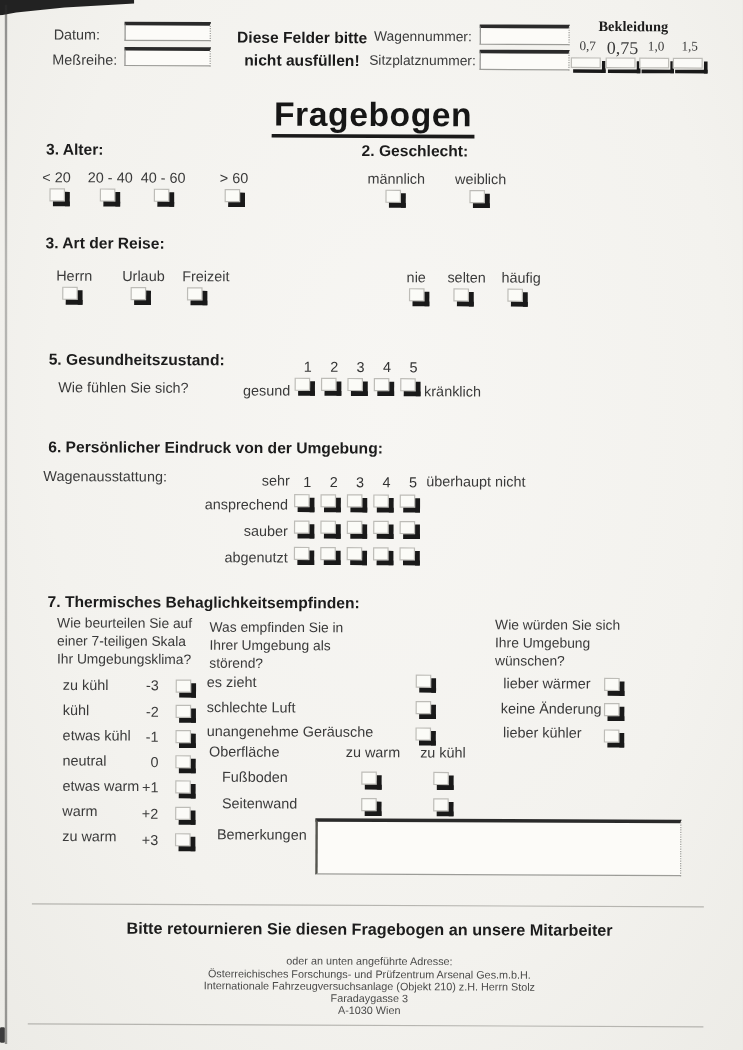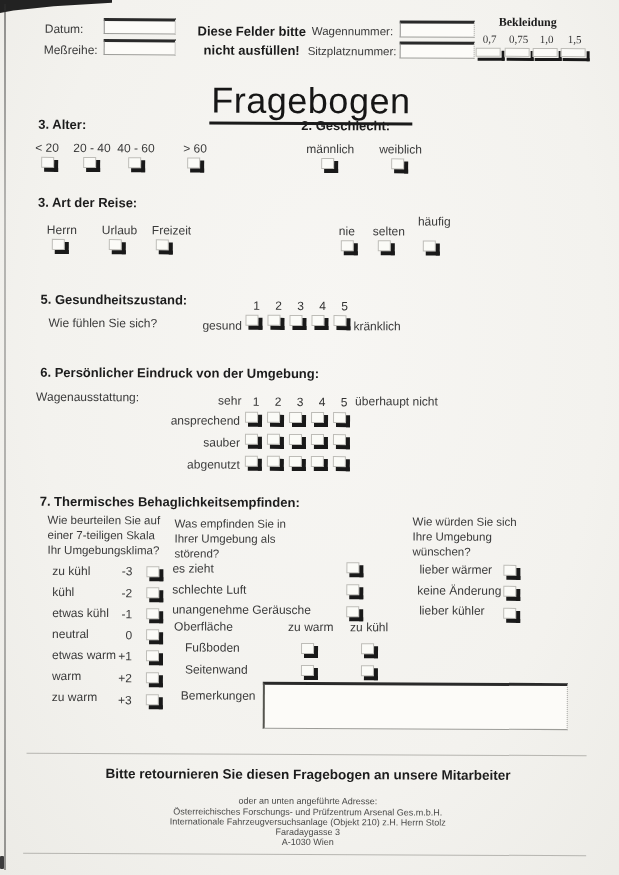--- a/index.html
+++ b/index.html
@@ -43,21 +43,21 @@
   .inputbox{position:absolute;background:#fcfbf8;margin:0;padding:0 2px;
     border-top:3px solid #2a2a2a;border-left:1px solid #8d8d8a;
     border-bottom:1px solid #9c9c98;border-right:1px dotted #9a9a96;
     font-family:"Liberation Sans",sans-serif;font-size:11px;color:#333;outline:none;}
 
   .notice{position:absolute;left:188px;top:22px;width:124px;text-align:center;
     font-size:13px;font-weight:bold;color:#1b1b1b;line-height:19px;}
   .notice div{}
 
   #title-wrap{position:absolute;left:0;top:80px;width:619px;text-align:center;}
-  #title-wrap span{font-size:36px;font-weight:normal;color:#161616;letter-spacing:.5px;
+  #title-wrap span{font-size:28px;font-weight:bold;color:#161616;letter-spacing:.5px;
     border-bottom:3px solid #1a1a1a;padding:0 2px 1px 2px;text-align:center;}
 
   .serif{font-family:"Liberation Serif",serif;}
   .q7q{position:absolute;font-size:11.5px;color:#3a3a3a;line-height:1.3;}
   .rightlbl{position:absolute;text-align:right;font-size:12px;color:#3a3a3a;line-height:1;}
   .scaleval{position:absolute;display:inline-block;width:28px;text-align:right;
     font-size:12px;color:#3a3a3a;line-height:1;}
 
   .rule{position:absolute;height:1px;background:#b6b5b0;}
   .center-line{position:absolute;left:0;width:619px;text-align:center;line-height:1;}
@@ -94,21 +94,21 @@
       <div>nicht ausfüllen!</div>
     </div>
 
     <span class="lbl sm" style="left:310px;top:26px">Wagennummer:</span>
     <input class="inputbox" style="left: 398px; top: 20px; width: 69px; height: 13px;" value="">
     <span class="lbl sm" style="left:306px;top:46px">Sitzplatznummer:</span>
     <input class="inputbox" style="left: 398px; top: 41px; width: 69px; height: 13px;" value="">
 
     <span class="lbl serif b" style="left:497px;top:15px;font-size:12px">Bekleidung</span>
     <span class="lbl serif" style="left:473px;top:33px;width:30px;text-align:center;font-size:11px">0,7</span>
-    <span class="lbl serif" style="left:502px;top:33px;width:30px;text-align:center;font-size:11px">0,75</span>
+    <span class="lbl serif" style="left:502px;top:33px;width:30px;text-align:center;font-size:15px">0,75</span>
     <span class="lbl serif" style="left:530px;top:33px;width:30px;text-align:center;font-size:11px">1,0</span>
     <span class="lbl serif" style="left:558px;top:33px;width:30px;text-align:center;font-size:11px">1,5</span>
     <span class="cbw" style="left:474px;top:47px"></span>
     <span class="cbw" style="left:503px;top:47px"></span>
     <span class="cbw" style="left:531px;top:47px"></span>
     <span class="cbw" style="left:559px;top:47px"></span>
 
     <div id="title-wrap">
       <span>Fragebogen</span>
     </div>
@@ -132,21 +132,21 @@
     <span class="sec" style="left:37px;top:197px">3. Art der Reise:</span>
     <span class="lbl" style="left:46px;top:225px">Herrn</span>
     <span class="lbl" style="left:101px;top:225px">Urlaub</span>
     <span class="lbl" style="left:151px;top:225px">Freizeit</span>
     <span class="cb abs" style="left:51px;top:240px"></span>
     <span class="cb abs" style="left:108px;top:240px"></span>
     <span class="cb abs" style="left:155px;top:240px"></span>
 
     <span class="lbl" style="left:338px;top:225px">nie</span>
     <span class="lbl" style="left:372px;top:225px">selten</span>
-    <span class="lbl" style="left:417px;top:215px">häufig</span>
+    <span class="lbl" style="left:417px;top:225px">häufig</span>
     <span class="cb abs" style="left:340px;top:240px"></span>
     <span class="cb abs" style="left:377px;top:240px"></span>
     <span class="cb abs" style="left:422px;top:240px"></span>
 
     <span class="sec" style="left:40px;top:294px">5. Gesundheitszustand:</span>
     <span class="lbl" style="left:48px;top:318px">Wie fühlen Sie sich?</span>
     <span class="lbl" style="left:202px;top:320px">gesund</span>
     <div class="numrow" style="left:245px;top:299px">
       <span>1</span>
       <span>2</span>

